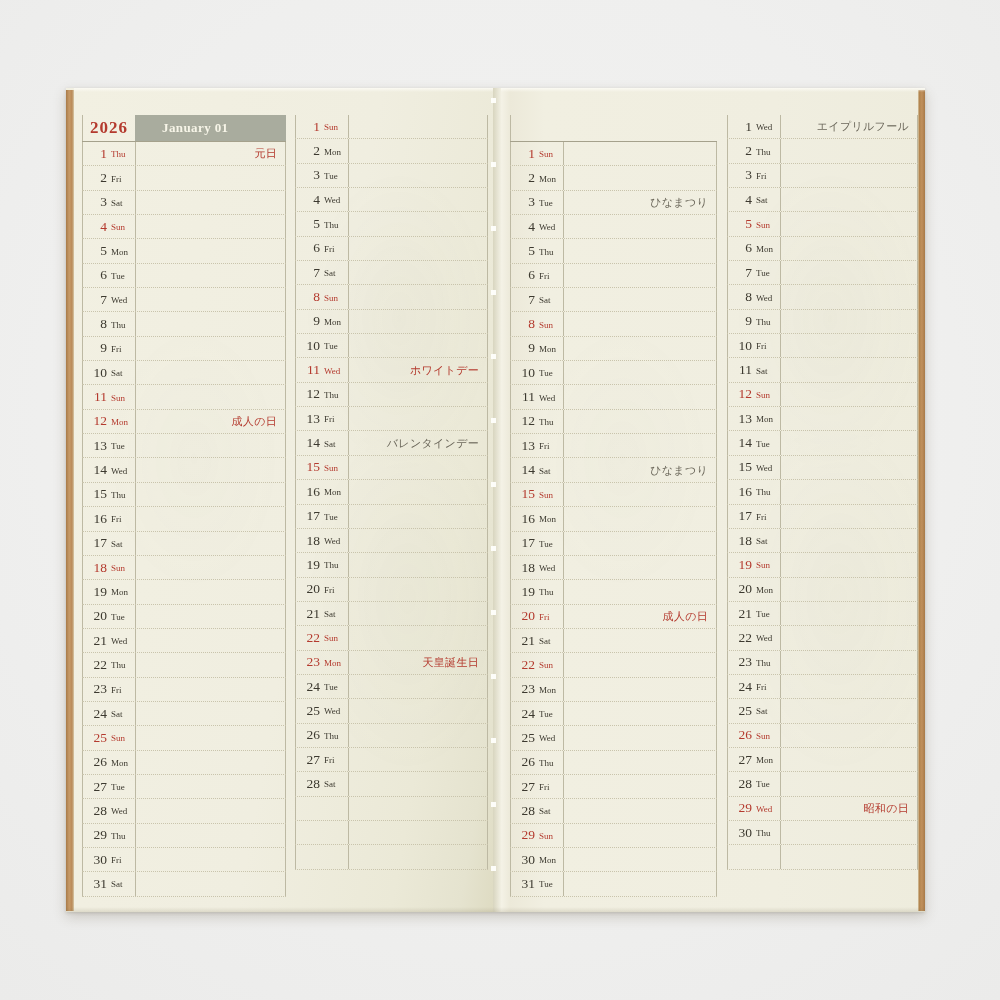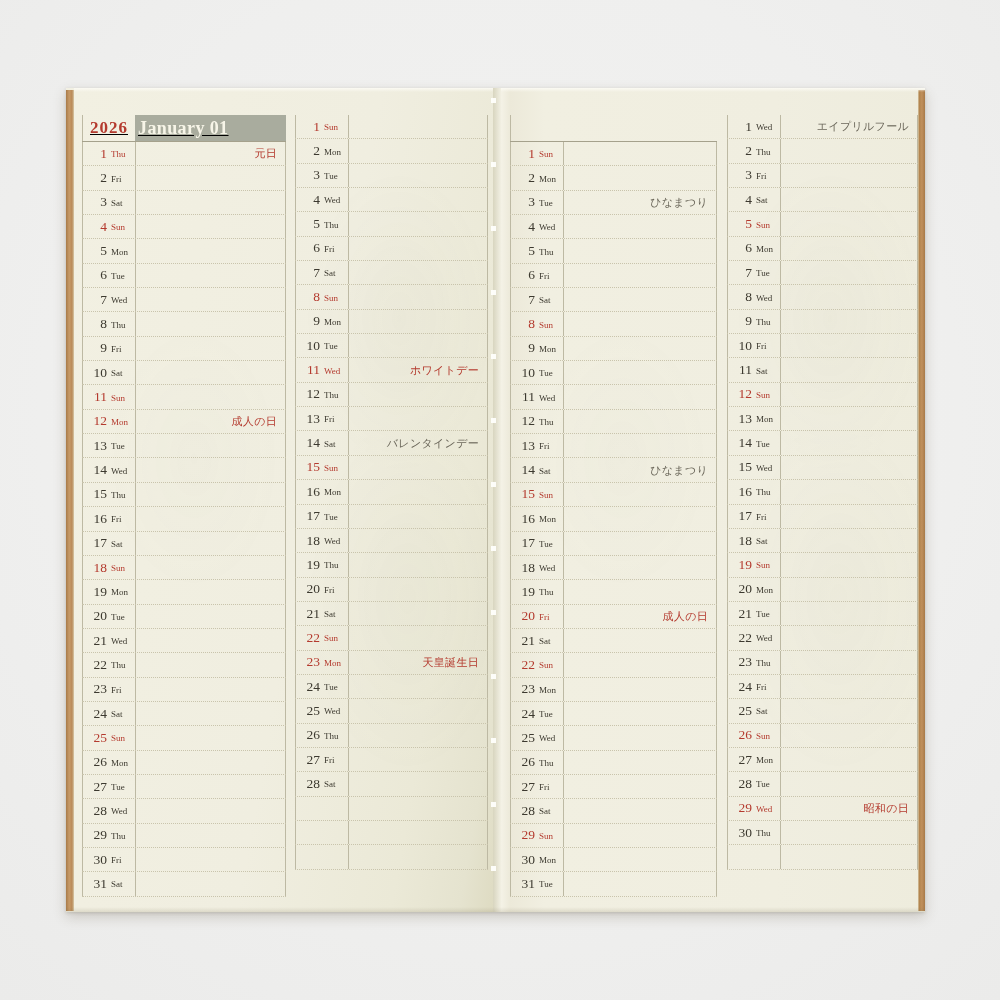--- a/index.html
+++ b/index.html
@@ -36,26 +36,26 @@
       radial-gradient(ellipse 130px 200px at 30% 45%,rgba(150,152,125,0.05),rgba(150,152,125,0) 70%);}
   .stitches{position:absolute;left:425px;top:10px;bottom:10px;width:5px;pointer-events:none;
     background:repeating-linear-gradient(to bottom,rgba(255,255,252,0.95) 0 5px,rgba(255,255,252,0) 5px 64px);}
 
   .month{position:absolute;top:27px;}
   #m0{left:16px;width:204px;}
   #m1{left:229px;width:193px;}
   #m2{left:17px;width:207px;}
   #m3{left:234px;width:191px;}
 
-  .hrow{display:flex;height:26px;border-bottom:1px solid #a5a18c;text-decoration:underline;}
+  .hrow{display:flex;height:26px;border-bottom:1px solid #a5a18c;}
   .ycell{width:53px;box-sizing:border-box;border-left:1px solid var(--vline);
     display:flex;align-items:center;justify-content:center;}
   .year{color:var(--red);font-weight:bold;font-size:17px;letter-spacing:1px;}
   .band{flex:1;background:var(--header-bg);color:var(--header-text);font-weight:bold;
-    font-size:18px;letter-spacing:0.4px;display:flex;align-items:center;padding-left:3px;}
+    font-size:13px;letter-spacing:0.4px;display:flex;align-items:center;padding-left:27px;}
 
   .row{display:flex;height:24.35px;box-sizing:border-box;border-bottom:1px dotted var(--dotted);}
   .dcol{width:53px;box-sizing:border-box;border-left:1px solid var(--vline);
     display:flex;align-items:center;}
   .dnum{width:24px;text-align:right;font-size:13.5px;color:var(--ink);}
   .dw{margin-left:4px;font-size:9px;color:var(--ink);padding-top:1px;}
   .red{color:var(--red) !important;}
   .ncol{flex:1;box-sizing:border-box;border-left:1px solid var(--vline);border-right:1px solid var(--vline);
     display:flex;align-items:center;justify-content:flex-end;padding-right:8px;}
   .note{font-size:11px;color:var(--note-ink);letter-spacing:0.3px;}

